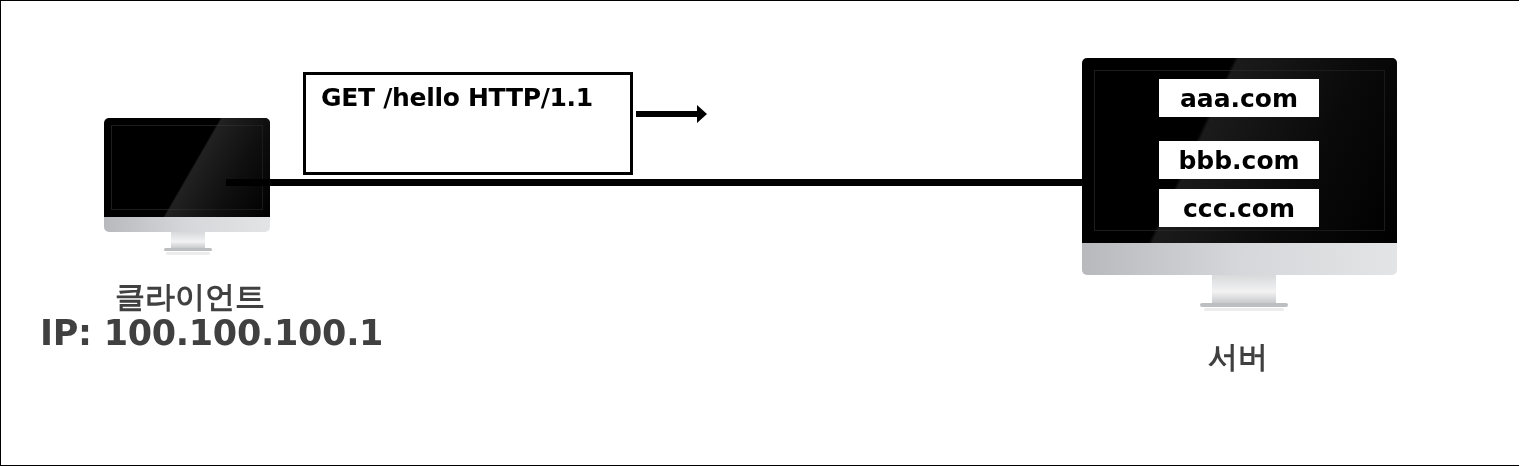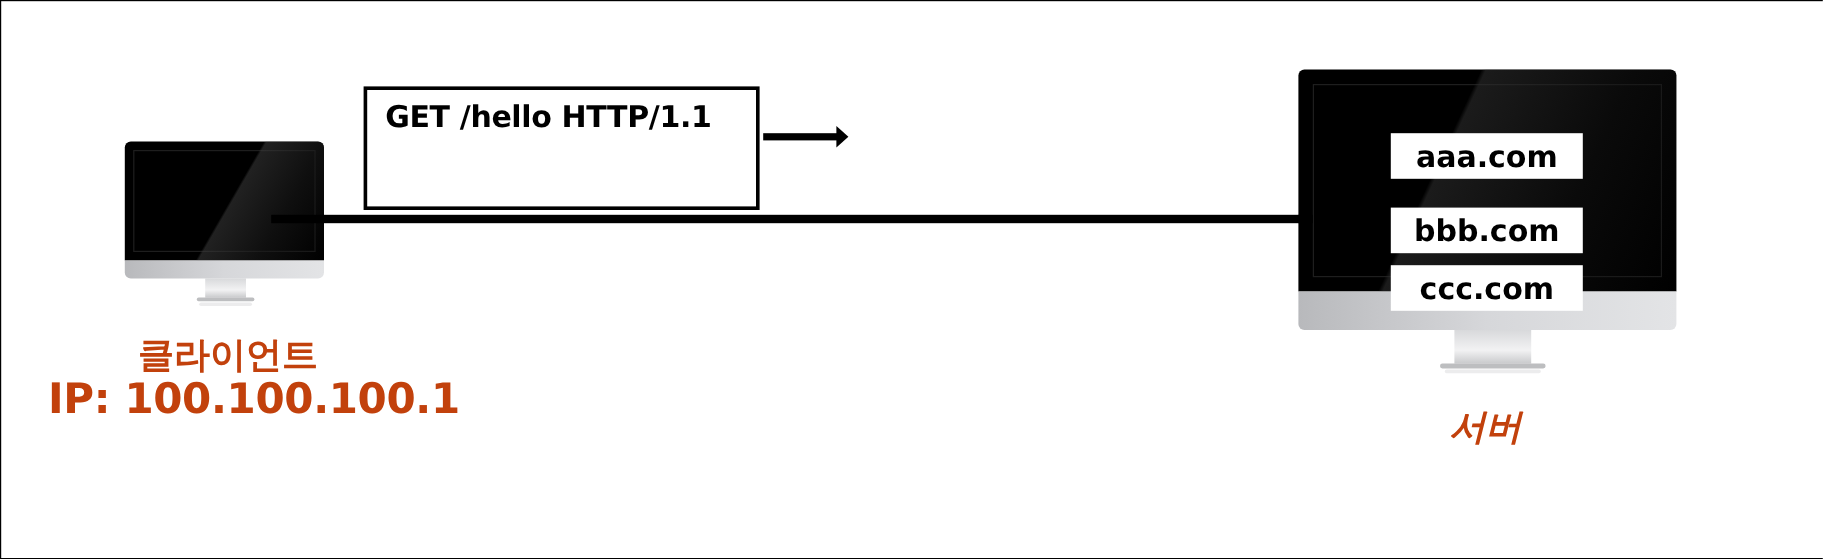--- a/index.html
+++ b/index.html
@@ -25,23 +25,23 @@
     .req-box { position:absolute; left:303px; top:72px; width:330px; height:103px;
                border:3px solid #000; box-sizing:border-box; background:#fff;
                padding:6px 0 0 15px; }
     .req-line { font-size:25px; font-weight:bold; line-height:33px; color:#000; white-space:nowrap; letter-spacing:-0.3px; }
     .arrow-shaft { position:absolute; left:636px; top:111px; width:62px; height:6px; background:#000; }
     .arrow-head { position:absolute; left:697px; top:105px; width:0; height:0;
                   border-top:9px solid transparent; border-bottom:9px solid transparent; border-left:10px solid #000; }
 
     .host-box { position:absolute; left:1159px; width:160px; height:38px; background:#fff;
                 display:flex; align-items:center; justify-content:center;
-                font-size:25px; font-weight:bold; color:#000;margin-top:32px; }
+                font-size:25px; font-weight:bold; color:#000; }
 
-    .label { position:absolute; text-align:center; font-weight:bold; color:#c2410c; white-space:nowrap; }
+    .label { position:absolute; text-align:center; font-weight:bold; color:#404040; white-space:nowrap; }
     .label .name { font-size:30px; line-height:36px; }
     .label .ip { font-size:35px; line-height:36px; letter-spacing:-0.3px; }
   </style>
 </head>
 <body>
 
 <div class="frame"></div>
 
 <div class="wire" style="left:226px; top:179px; width:866px; height:7px;"></div>
 
@@ -85,15 +85,15 @@
   <div class="req-line">GET /hello HTTP/1.1</div>
 </div>
 <div class="arrow-shaft"></div>
 <div class="arrow-head"></div>
 
 <div class="label" style="left:40px; top:279px; width:300px;">
   <div class="name">클라이언트</div>
   <div class="ip">IP:  100.100.100.1</div>
 </div>
 
-<div class="label" style="left:1088px; top:339px; width:300px;font-style:italic;">
+<div class="label" style="left:1088px; top:339px; width:300px;">
   <div class="name">서버</div>
 </div>
 
 </body></html>

